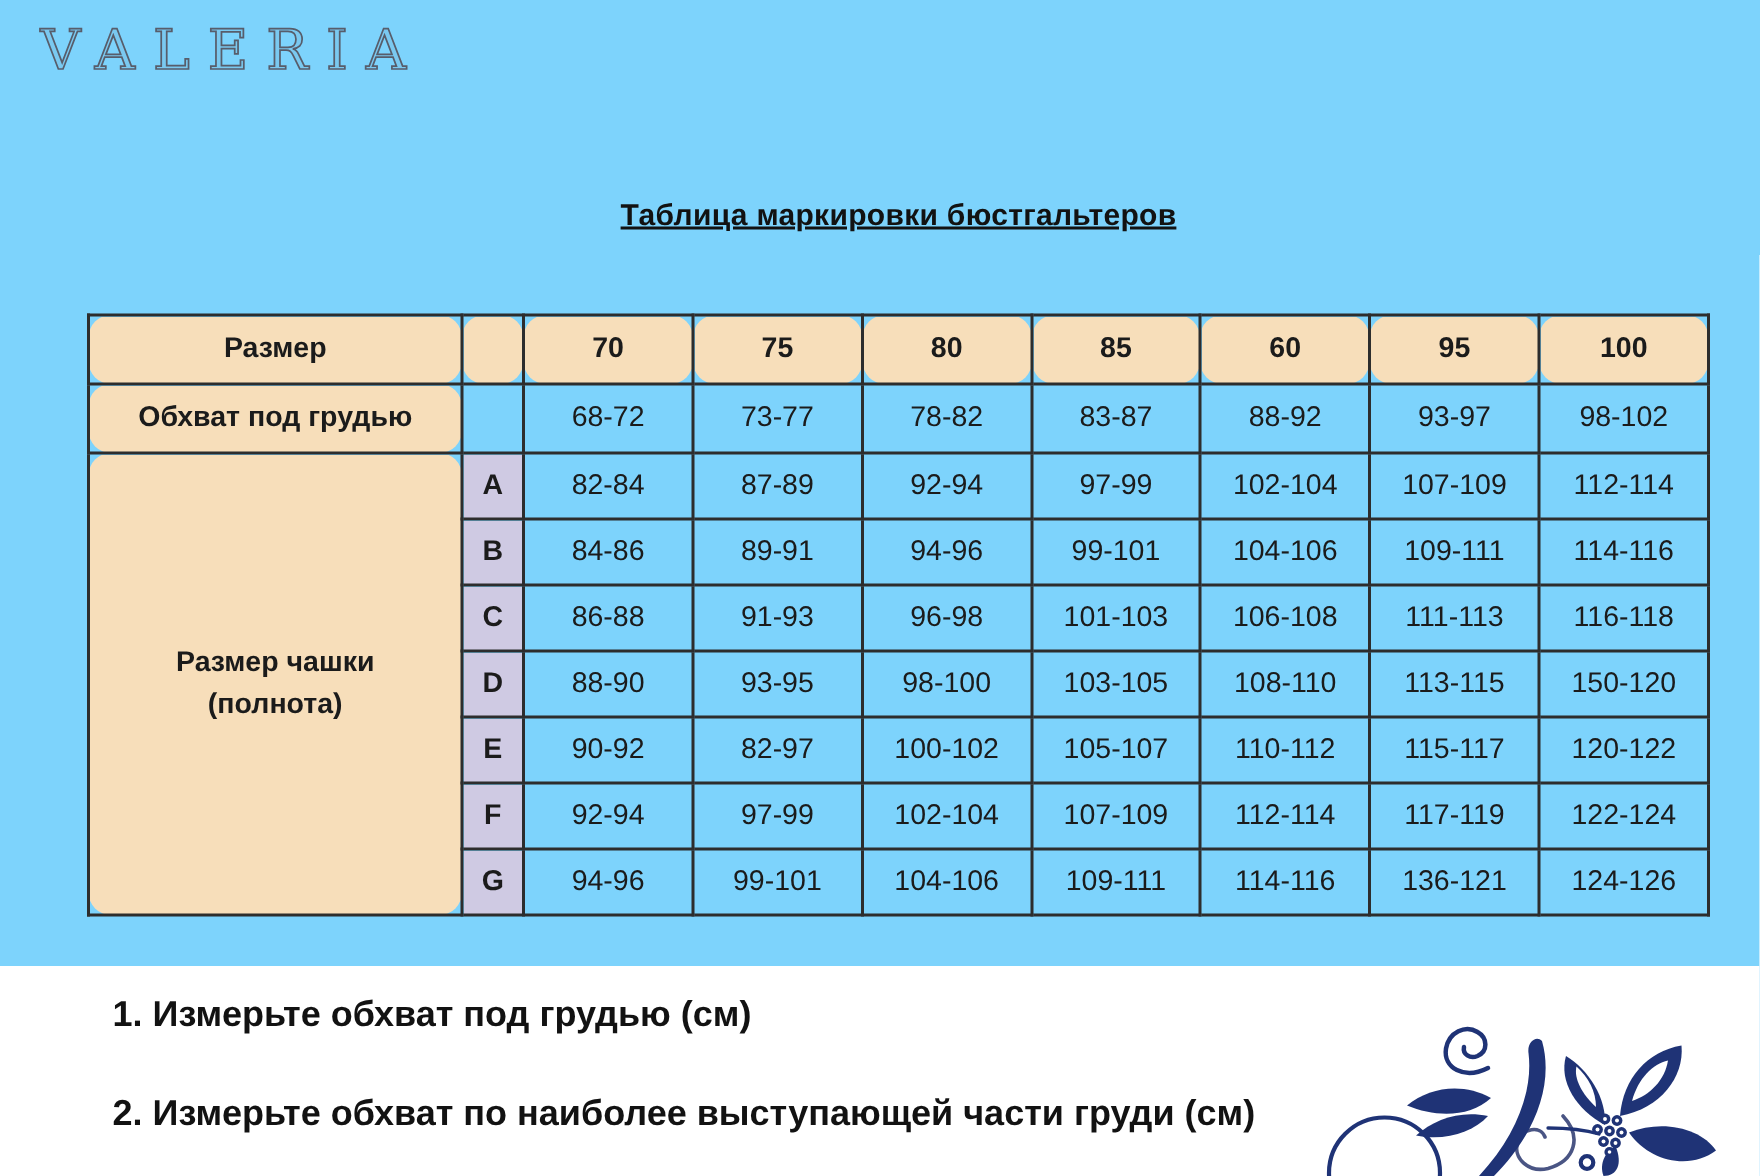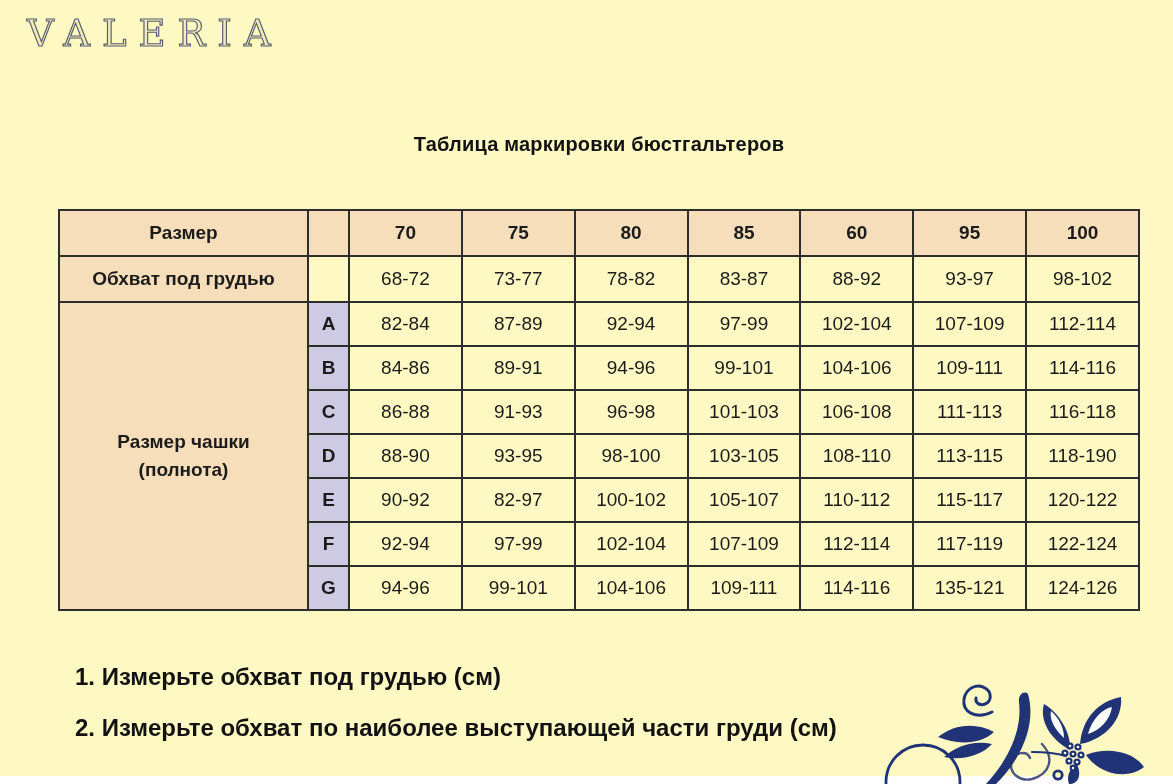--- a/index.html
+++ b/index.html
@@ -1,64 +1,65 @@
 <!DOCTYPE html>
 <html><head>
 <meta charset="utf-8">
 <style>
   * { margin:0; padding:0; box-sizing:border-box; }
   html,body { width:1173px; height:784px; background:#ffffff; overflow:hidden;
               font-family:"Liberation Sans", sans-serif; }
-  .page { position:relative; width:1173px; height:776px; background:#fef9c3; }
+  .page { position:relative; width:1173px; height:644px; background:#7dd3fc; }
 
   
   .logo {
     position:absolute; left:27px; top:12px;
     font-family:"DejaVu Serif", serif;
     font-size:37px; letter-spacing:12px; font-weight:400;
     color:#59606e; white-space:nowrap;
   }
   @supports (-webkit-text-stroke: 1px #000) {
     .logo { -webkit-text-stroke:1.15px #575d6b; color:rgba(87,93,107,0.08); }
   }
 
   .title {
     position:absolute; left:58px; top:133px; width:1082px;
     text-align:center; font-size:20px; font-weight:bold; color:#121212;
     letter-spacing:0.2px;
+    text-decoration:underline;
   }
 
   table.size-table {
     position:absolute; left:58px; top:209px; width:1082px;
     border-collapse:collapse; table-layout:fixed;
   }
   .size-table td {
     border:2px solid #2d2d2d;
     font-size:19px; color:#1b1b1b;
     text-align:center; vertical-align:middle; padding:0;
     overflow:hidden; white-space:nowrap;
   }
   .col-label  { width:249px; }
   .col-letter { width:41px; }
   tr.row-head td, tr.row-underbust td { height:46px; }
   tr.row-cup td { height:44px; }
 
-  .beige { background:#f7deba; }
+  .beige { background:#f7deba;border-radius:15px; }
   .lav   { background:#cfcae3; }
   .label { text-align:left; padding-left:13px; font-weight:bold; font-size:19px; }
   .bold  { font-weight:bold; }
   .letter{ font-weight:bold; font-size:18px; }
   .cup-label { text-align:left; padding-left:13px; font-weight:bold;
                line-height:1.5; white-space:normal;margin-top:44px; }
 
   .instructions {
     position:absolute; left:75px; top:663px;
     font-size:24px; font-weight:bold; color:#121212;
   }
-  .instr + .instr { margin-top:23px; }
+  .instr + .instr { margin-top:38px; }
 
   .ornament { position:absolute; left:880px; top:660px; width:293px; height:124px; }
 </style>
 </head>
 <body>
 
 <div class="page">
 
   <div class="logo">VALERIA</div>
 
@@ -134,21 +135,21 @@
         <td>116-118</td>
       </tr>
       <tr class="row-cup">
         <td class="lav letter">D</td>
         <td>88-90</td>
         <td>93-95</td>
         <td>98-100</td>
         <td>103-105</td>
         <td>108-110</td>
         <td>113-115</td>
-        <td>118-190</td>
+        <td>150-120</td>
       </tr>
       <tr class="row-cup">
         <td class="lav letter">E</td>
         <td>90-92</td>
         <td>82-97</td>
         <td>100-102</td>
         <td>105-107</td>
         <td>110-112</td>
         <td>115-117</td>
         <td>120-122</td>
@@ -163,21 +164,21 @@
         <td>117-119</td>
         <td>122-124</td>
       </tr>
       <tr class="row-cup">
         <td class="lav letter">G</td>
         <td>94-96</td>
         <td>99-101</td>
         <td>104-106</td>
         <td>109-111</td>
         <td>114-116</td>
-        <td>135-121</td>
+        <td>136-121</td>
         <td>124-126</td>
       </tr>
     </tbody>
   </table>
 
   <div class="instructions">
     <div class="instr">1. Измерьте обхват под грудью (см)</div>
     <div class="instr">2. Измерьте обхват по наиболее выступающей части груди (см)</div>
   </div>
 

